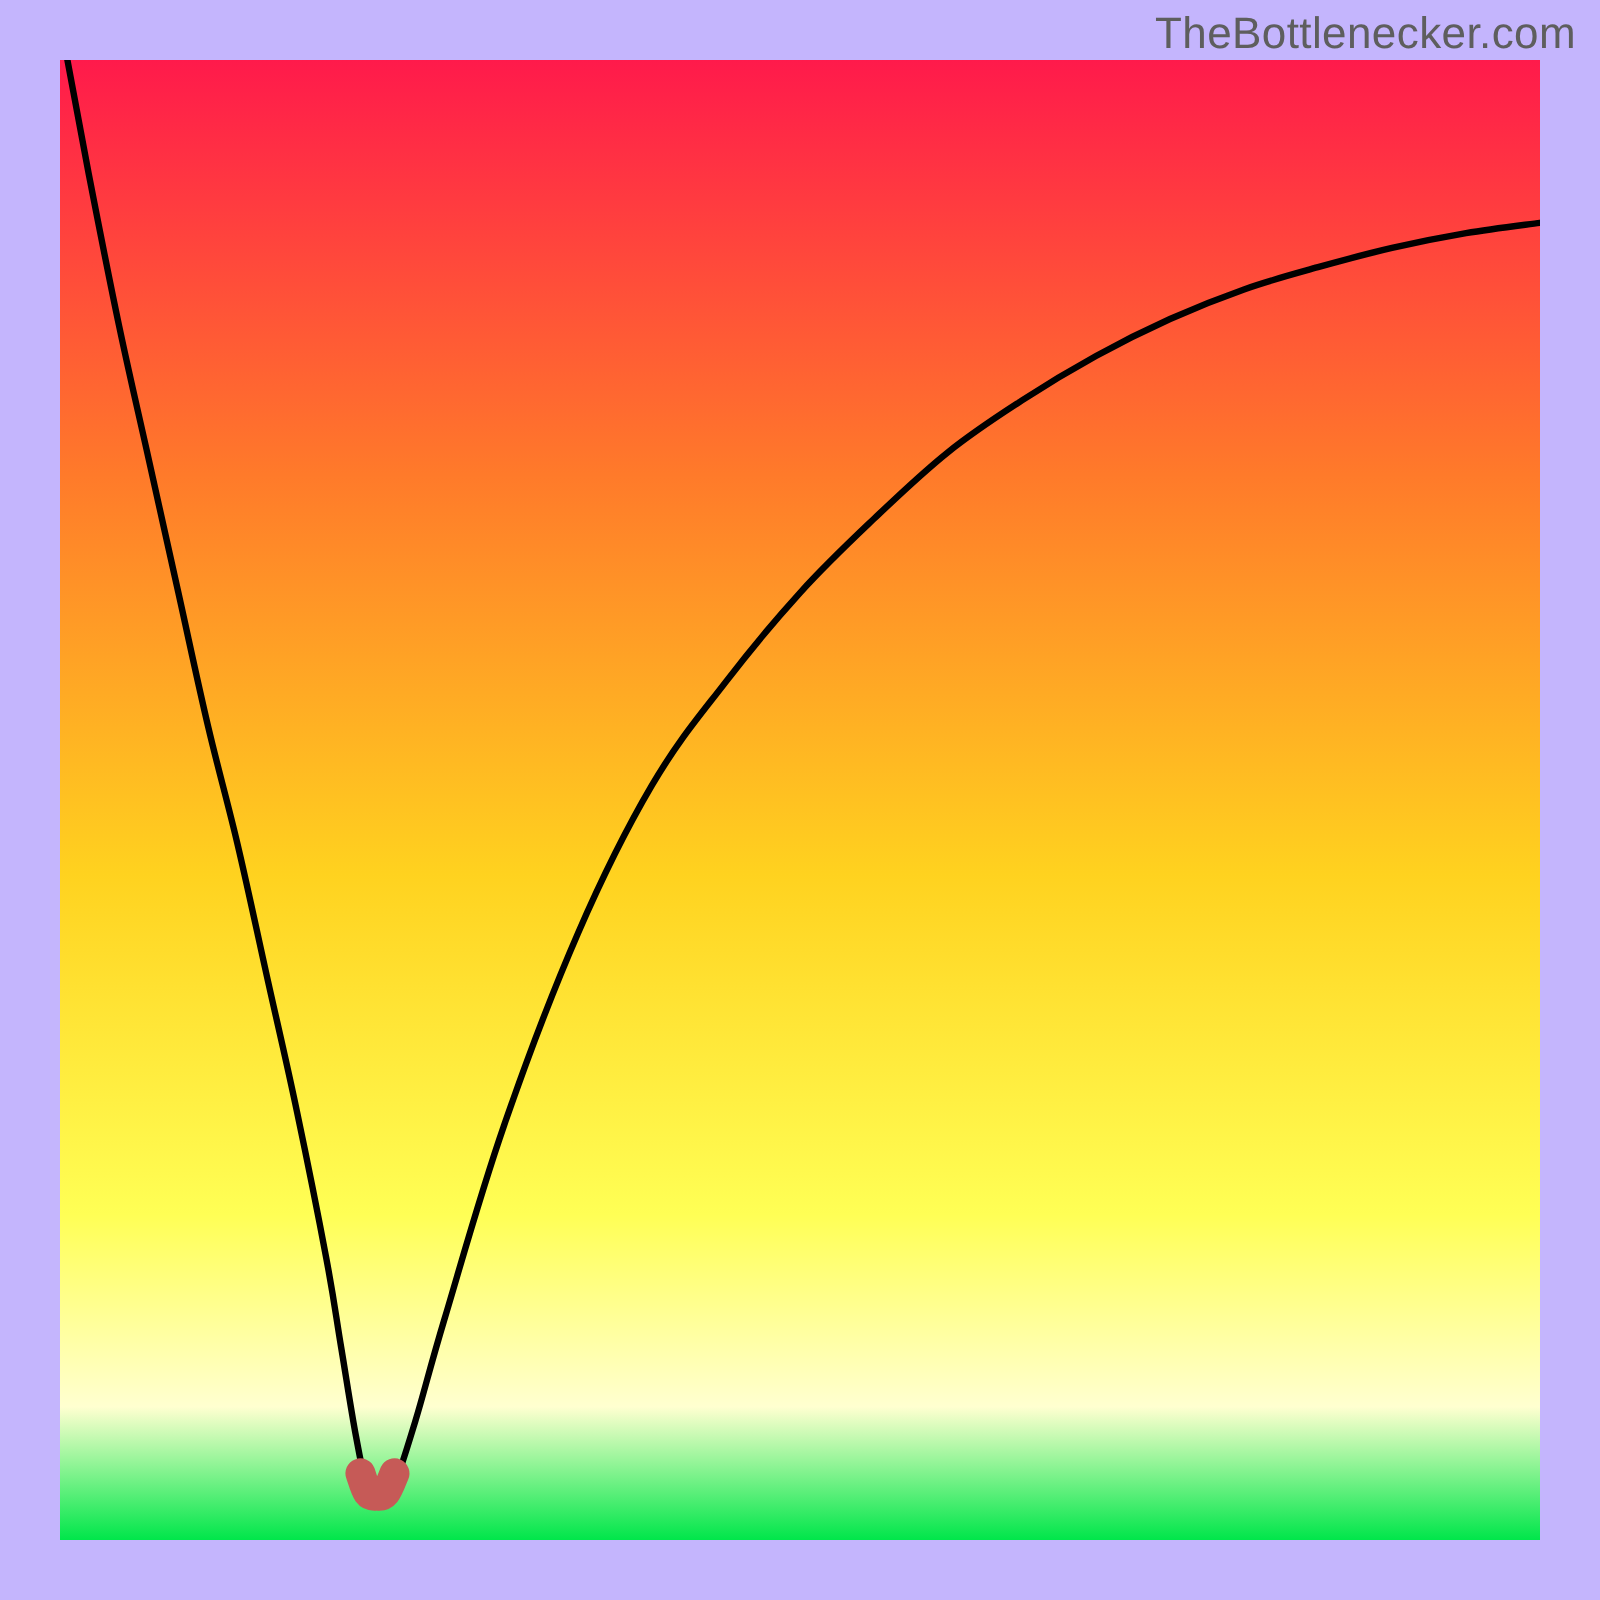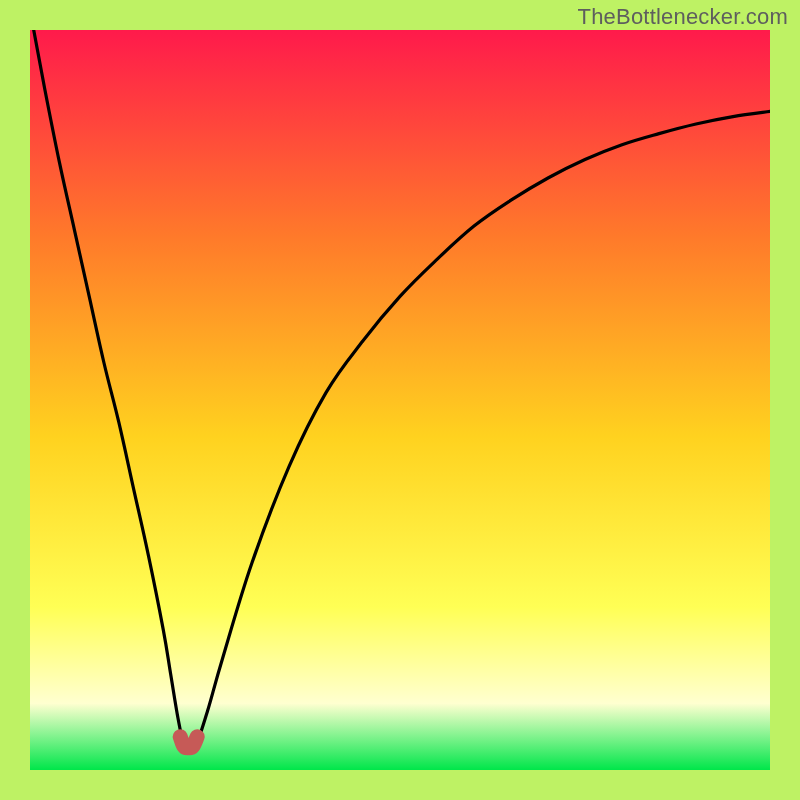--- a/index.html
+++ b/index.html
@@ -8,21 +8,21 @@
     width: 800px;
     height: 800px;
     overflow: hidden;
     background: #000;
     font-family: Arial, Helvetica, sans-serif;
   }
   .frame {
     position: absolute;
     left: 0; top: 0;
     width: 800px; height: 800px;
-    background: #bef264;
+    background: #c4b5fd;
   }
   .plot {
     position: absolute;
     left: 30px;
     top: 30px;
     width: 740px;
     height: 740px;
     overflow: hidden;
   }
   .attribution {

